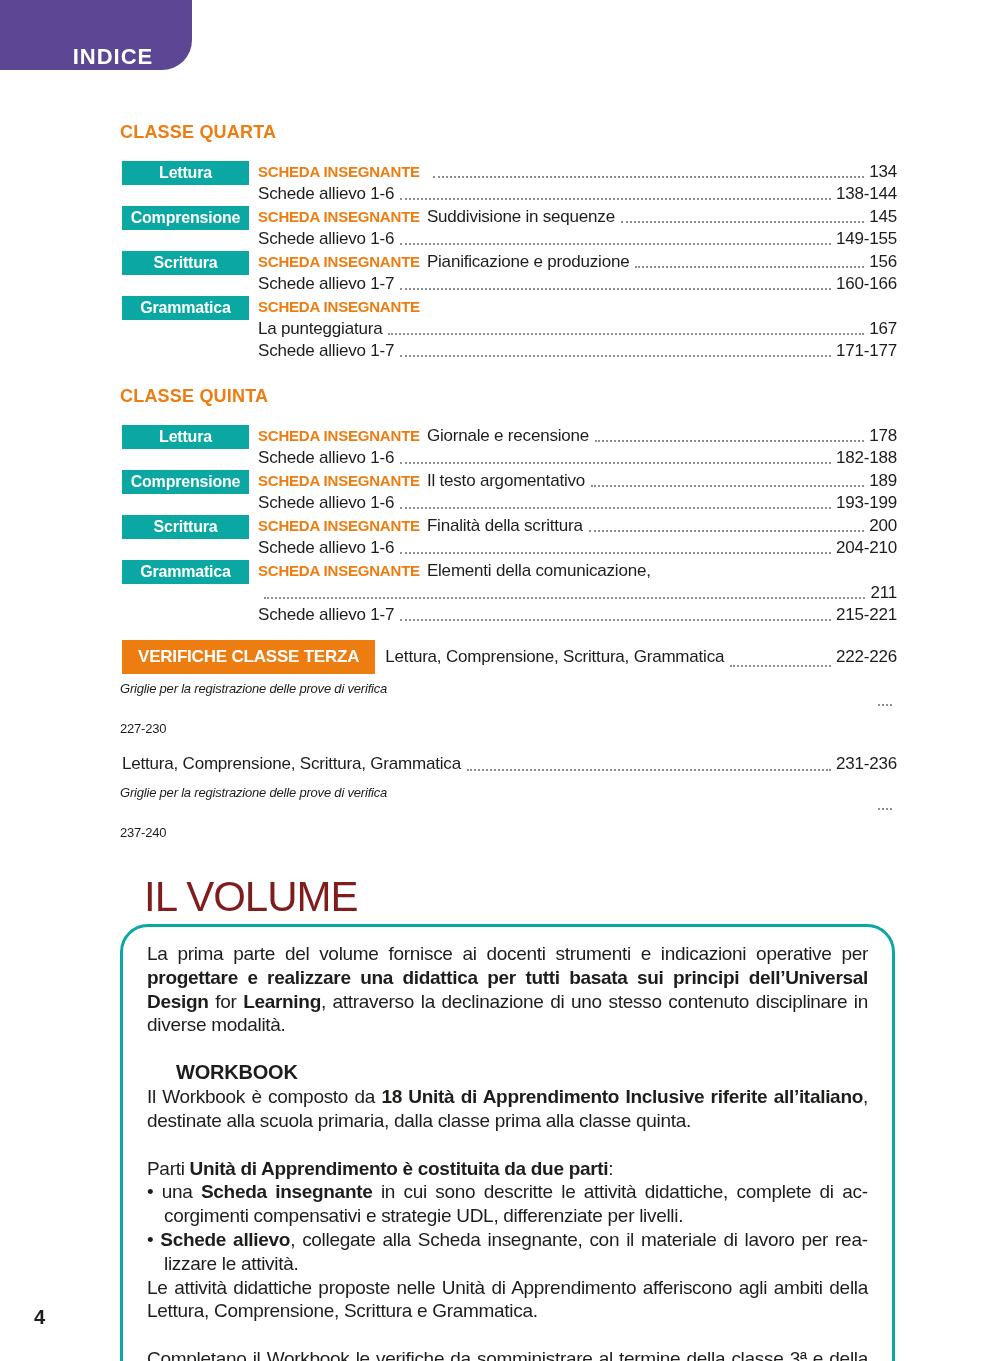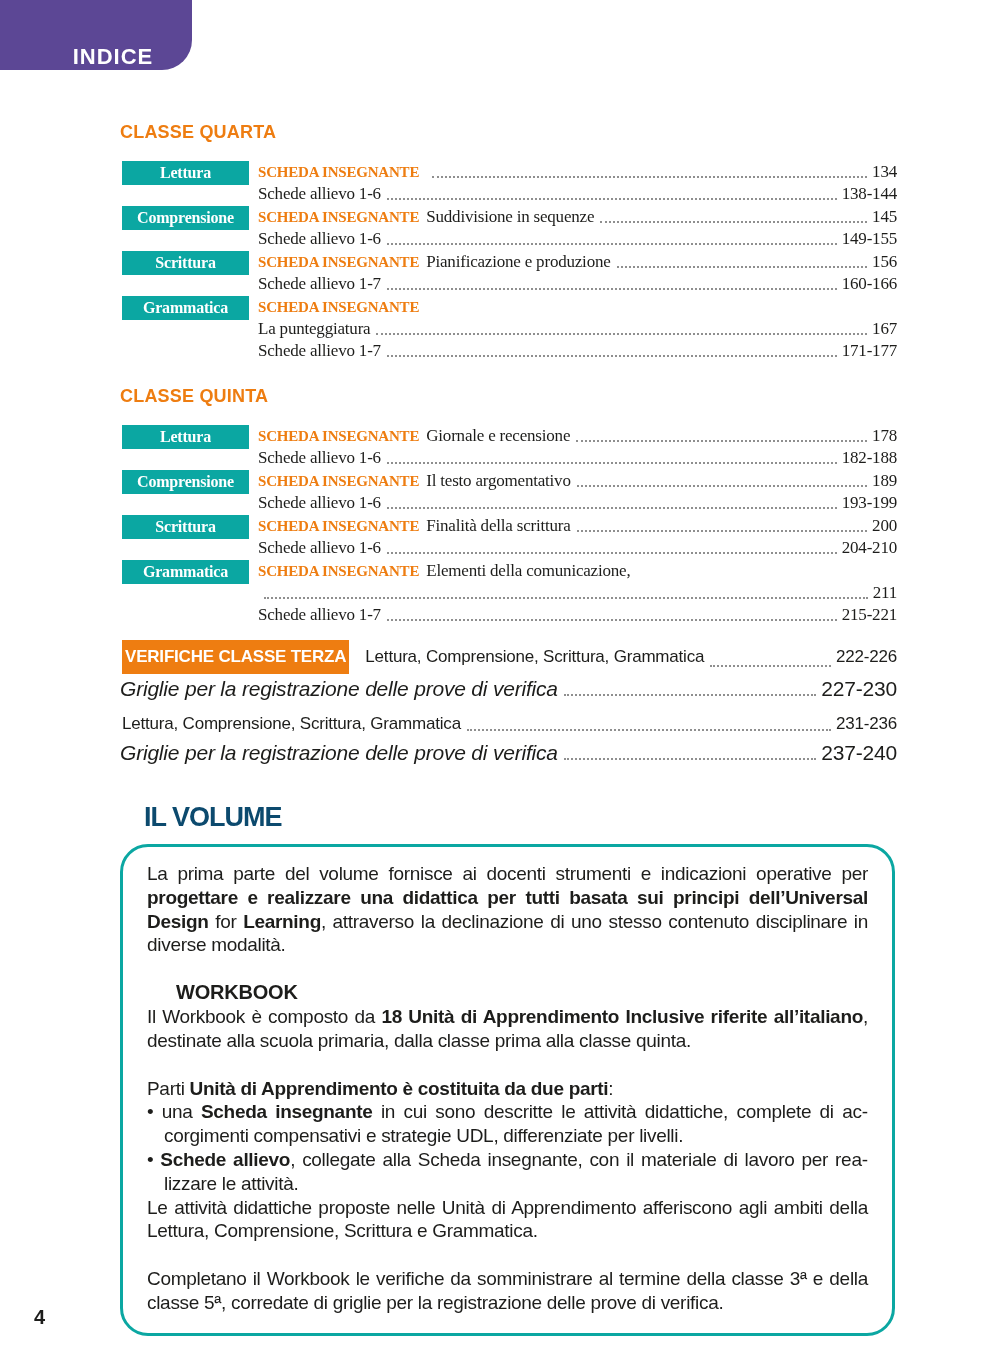--- a/index.html
+++ b/index.html
@@ -18,50 +18,50 @@
   .indice-tab span{color:#fff;font-weight:bold;font-size:22px;letter-spacing:1px;margin-top:43px;}
 
   
   .content{position:absolute;left:120px;top:0;width:777px;padding-top:122px;}
 
   .section-title{
     margin:0 0 18px 0;font-size:18px;font-weight:bold;color:#ee7d11;letter-spacing:.2px;
   }
   .section-title.later{margin-top:24px;}
 
-  .entry{display:flex;margin:0 0 1px 2px;font-family:Liberation Serif, serif;}
+  .entry{display:flex;margin:0 0 1px 2px;}
   .badge-col{width:136px;flex:none;}
   .badge{
     width:127px;height:24px;background:#0ba7a2;color:#fff;
     display:flex;align-items:center;justify-content:center;
     font-weight:bold;font-size:16px;letter-spacing:-.2px;
   }
   .lines{flex:1;min-width:0;}
   .line{display:flex;align-items:baseline;line-height:22px;font-size:17px;letter-spacing:-.2px;}
   .prefix{color:#ee7d11;font-weight:bold;font-size:15px;margin-right:7px;white-space:nowrap;letter-spacing:-.2px;}
   .etext{white-space:nowrap;}
   .leader{flex:1;align-self:flex-end;margin:0 5px 5px 6px;border-bottom:2px dotted #8f8f8f;min-width:14px;}
   .pg{white-space:nowrap;}
 
   
   .vblock{margin-top:14px;}
   .vblock + .vblock{margin-top:6px;}
   .vrow{display:flex;align-items:baseline;line-height:28px;font-size:17px;margin-left:2px;letter-spacing:-.2px;}
   .vbadge{
     background:#ee7d11;color:#fff;font-weight:bold;font-size:17px;
-    padding:3px 3px;margin-right:16px;white-space:nowrap;letter-spacing:-.2px;
+    padding:3px 16px;margin-right:10px;white-space:nowrap;letter-spacing:-.2px;
   }
   .vrow .leader{margin-bottom:7px;}
-  .grow{display:flex;align-items:baseline;line-height:30px;font-size:21px;letter-spacing:-.2px;}
+  .grow{display:flex;align-items:baseline;line-height:30px;font-size:13px;letter-spacing:-.2px;flex-direction:column;}
   .gtext{font-style:italic;white-space:nowrap;}
   .grow .leader{margin-bottom:8px;}
 
   
   .volume-title{
-    margin:30px 0 0 24px;font-size:27px;font-weight:bold;color:#0c4a6e;
+    margin:30px 0 0 24px;font-size:42px;font-weight:normal;color:#7f1d1d;
     letter-spacing:-1px;line-height:38px;
   }
   .volume-box{
     margin-top:8px;box-sizing:border-box;width:775px;
     border:3.5px solid #0ba7a2;border-radius:28px;
     padding:15px 24px 18px 24px;
   }
   .volume-box .blk{
     margin:0;font-size:19px;line-height:23.8px;text-align:justify;letter-spacing:-.3px;
   }

